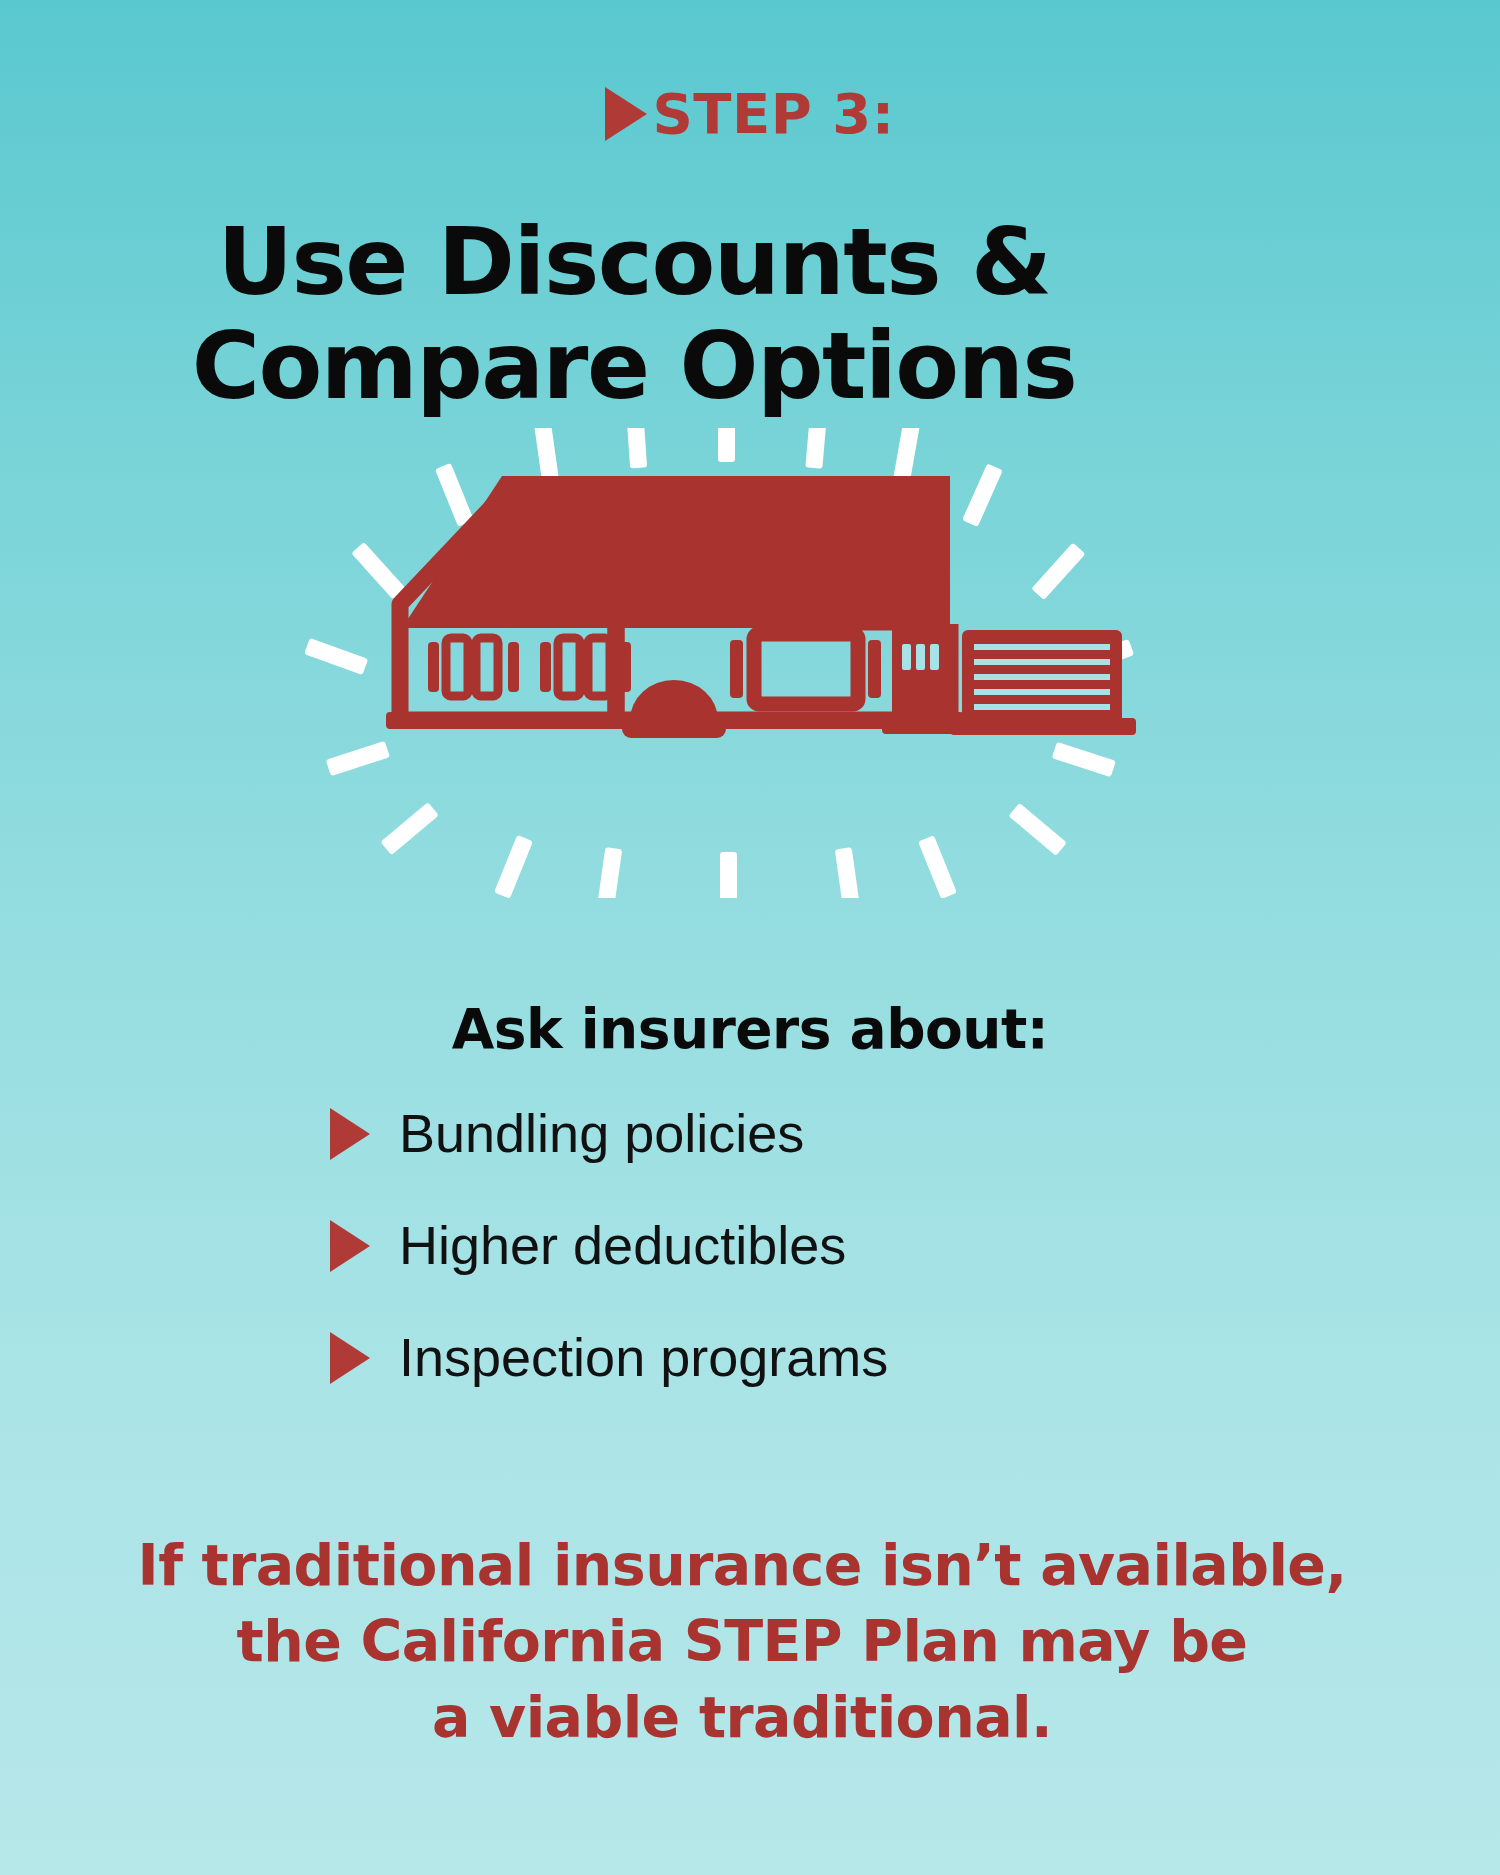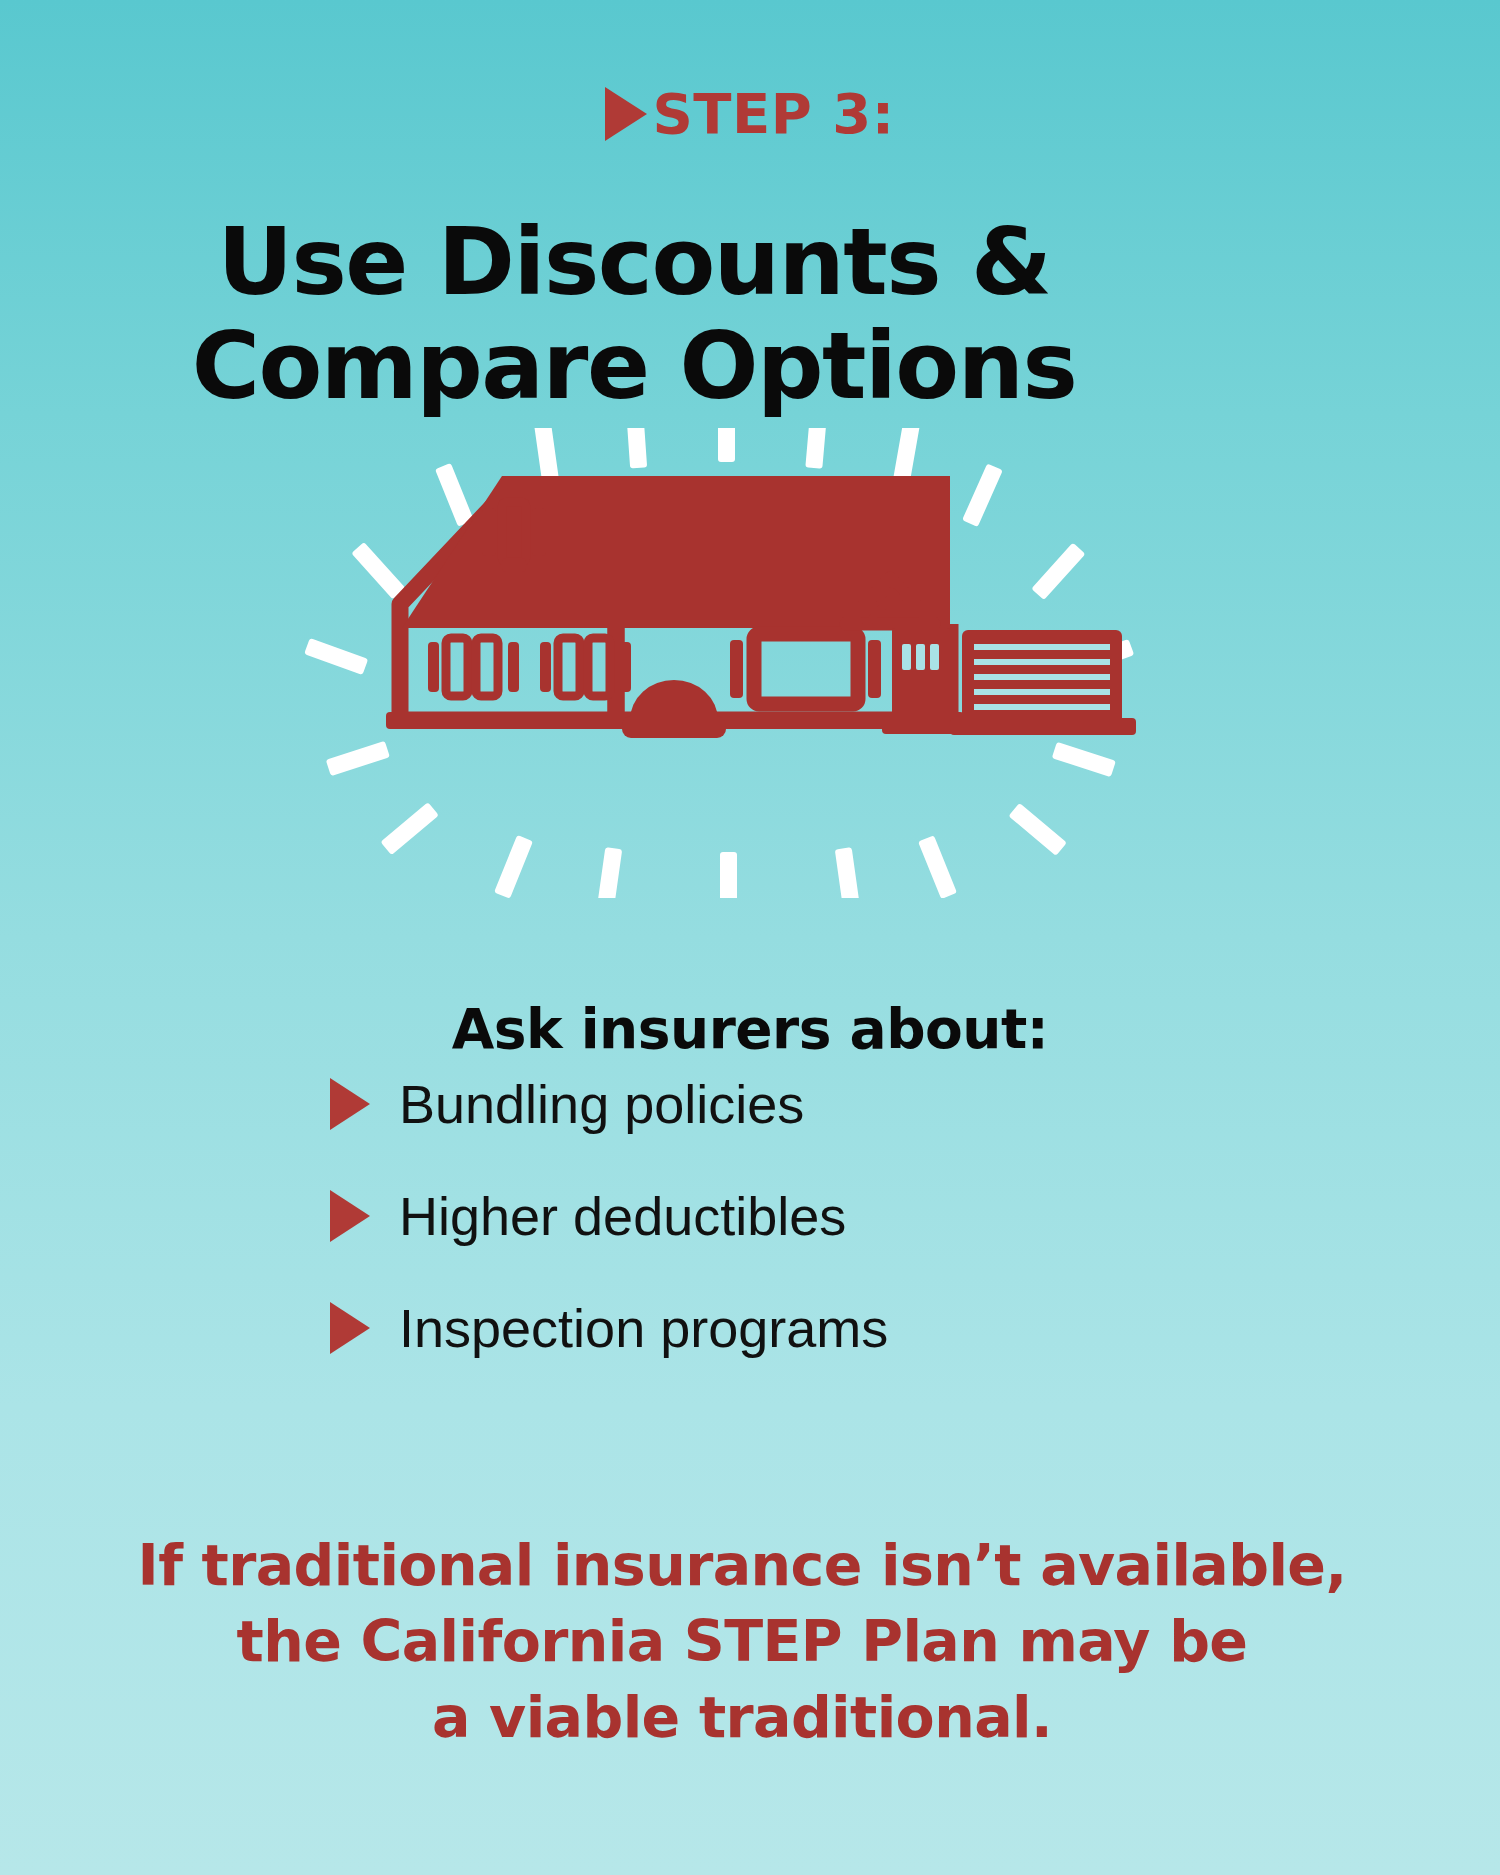--- a/index.html
+++ b/index.html
@@ -93,21 +93,21 @@
 
   
   .bullets {
     position: absolute;
     top: 1048px;
     left: 330px;
     width: 1100px;
   }
   .bullet-item {
     display: flex;
-    align-items: center;
+    align-items: flex-end;
     gap: 29px;
     height: 112px;
   }
   .bullet-marker {
     flex: 0 0 auto;
     width: 0;
     height: 0;
     border-top: 26px solid transparent;
     border-bottom: 26px solid transparent;
     border-left: 40px solid #b03a36;

